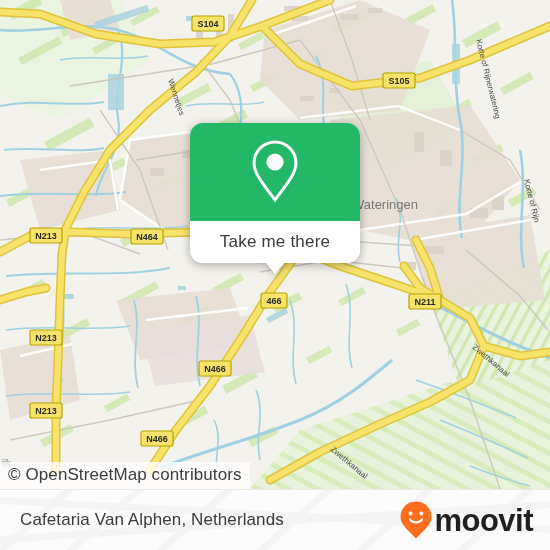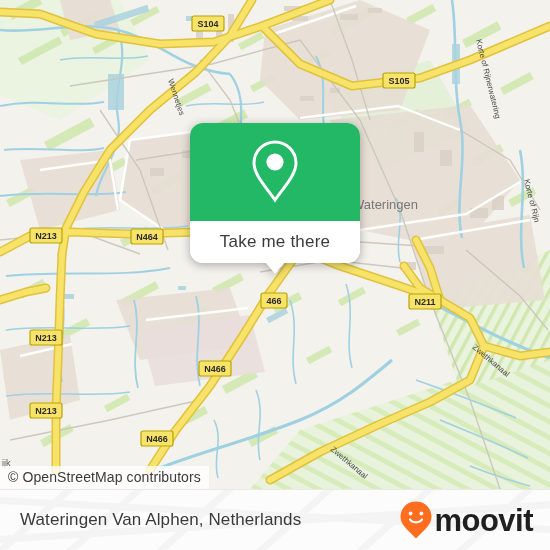--- a/index.html
+++ b/index.html
@@ -17,21 +17,21 @@
     overflow: hidden;
     background: #f2efe9;
   }
   .map-svg { position: absolute; left: 0; top: 0; }
 
   
   .attribution {
     position: absolute; left: 0; bottom: 0;
     background: rgba(255,255,255,0.78);
     padding: 3px 8px 4px 8px;
-    font-size: 14px;
+    font-size: 17px;
     color: #3b3b3b;
     letter-spacing: .1px;
     white-space: nowrap;
   }
 
   
   .popup {
     position: absolute; left: 190px; top: 123px;
     width: 170px; height: 140px;
     filter: drop-shadow(0 2px 5px rgba(0,0,0,0.30));
@@ -381,21 +381,21 @@
         <path d="M-10,70 L80,-10"></path>
         <path d="M60,70 L150,-10"></path>
         <path d="M150,70 L240,-10"></path>
         <path d="M250,70 L340,-10"></path>
         <path d="M350,70 L440,-10"></path>
         <path d="M450,70 L540,-10"></path>
         <path d="M-10,10 L560,40"></path>
         <path d="M-10,50 L560,14"></path>
       </g>
     </svg>
-    <div class="footer-title">Wateringen Van Alphen, Netherlands</div>
+    <div class="footer-title">Cafetaria Van Alphen, Netherlands</div>
     <div class="footer-brand">
       <svg width="34" height="40" viewBox="0 0 34 40">
         <path d="M17 1.5 C8.2 1.5 1.5 8.2 1.5 17 C1.5 25 10 31 17 38.5 C24 31 32.5 25 32.5 17 C32.5 8.2 25.8 1.5 17 1.5 Z" fill="#ff6d1f"></path>
         <circle cx="11.6" cy="13.5" r="1.9" fill="#ffffff"></circle>
         <circle cx="22.4" cy="13.5" r="1.9" fill="#ffffff"></circle>
         <path d="M11 19.5 C13.4 23.2 20.6 23.2 23 19.5" fill="none" stroke="#ffffff" stroke-width="2.2" stroke-linecap="round"></path>
       </svg>
       <span class="brand-word">moovit</span>
     </div>
   </div>

